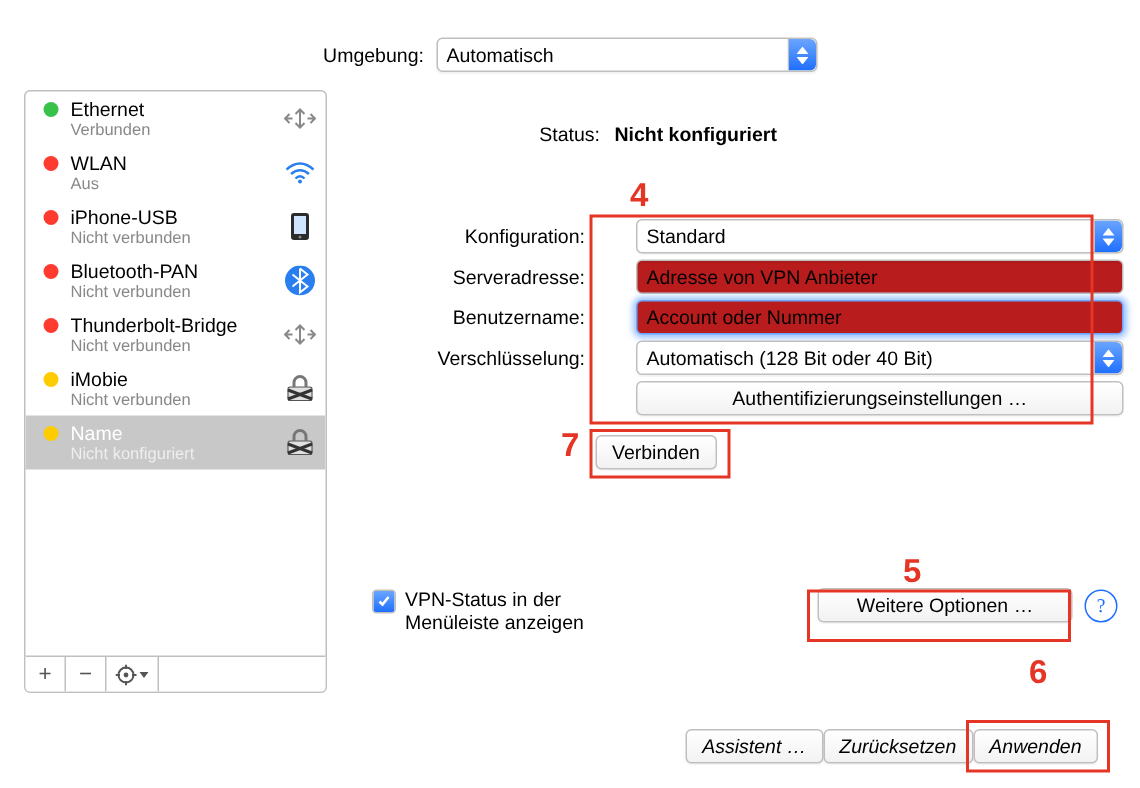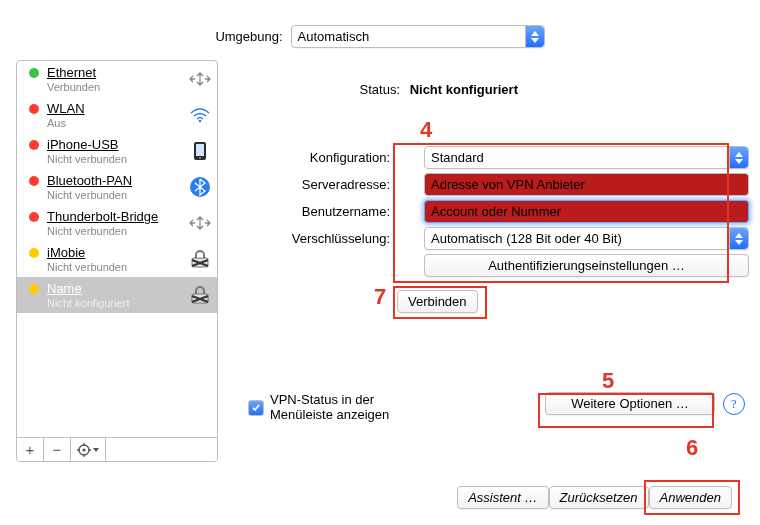--- a/index.html
+++ b/index.html
@@ -72,21 +72,21 @@
     border-bottom:0;
   }
   .service .dot{
     width:10px;height:10px;border-radius:50%;
     margin-right:8px;margin-top:-12px;
   }
   .dot-green{background:#39c24a;}
   .dot-red{background:#ff3b30;}
   .dot-yellow{background:#ffcc00;}
   .service .txt{flex:1;line-height:14px;padding-top:2px;}
-  .service .title{font-size:13px;text-decoration:underline;}
+  .service .title{font-size:13px;}
   .service .sub{font-size:11px;color:#888;}
   .service.selected{background:#c8c8c8;}
   .service.selected .title{color:#fff;}
   .service.selected .sub{color:#eee;}
   .service .icon-slot{width:26px;display:flex;justify-content:center;}
   
   
   .sb-bottom{
     position:absolute;left:0;bottom:0;width:100%;height:23px;
     background:#fff;border-top:1px solid #bfbfbf;
@@ -105,21 +105,21 @@
   
   .form{
     position:absolute;left:255px;top:146px;
   }
   .frow{display:flex;align-items:center;margin-bottom:4px;}
   .frow .flabel{width:135px;text-align:right;padding-right:6px;}
   .frow .fcontrol{width:325px;padding-left:28px;}
   
   .connect-row{position:absolute;left:397px;top:290px;}
   
-  .vpn-check{position:absolute;left:248px;top:392px;display:flex;align-items:center;gap:6px;}
+  .vpn-check{position:absolute;left:248px;top:392px;display:flex;align-items:flex-start;gap:6px;}
   .chk{
     width:14px;height:14px;border:1px solid #bfbfbf;border-radius:3px;
     background:linear-gradient(#6aa5ff,#1f6fff);
     display:flex;align-items:center;justify-content:center;margin-top:1px;
   }
   
   .more-opts{position:absolute;left:545px;top:392px;display:flex;align-items:center;gap:8px;}
   .help-circ{
     width:20px;height:20px;border-radius:50%;border:1.5px solid #1f6fff;
     display:flex;align-items:center;justify-content:center;color:#1f6fff;font-size:13px;

